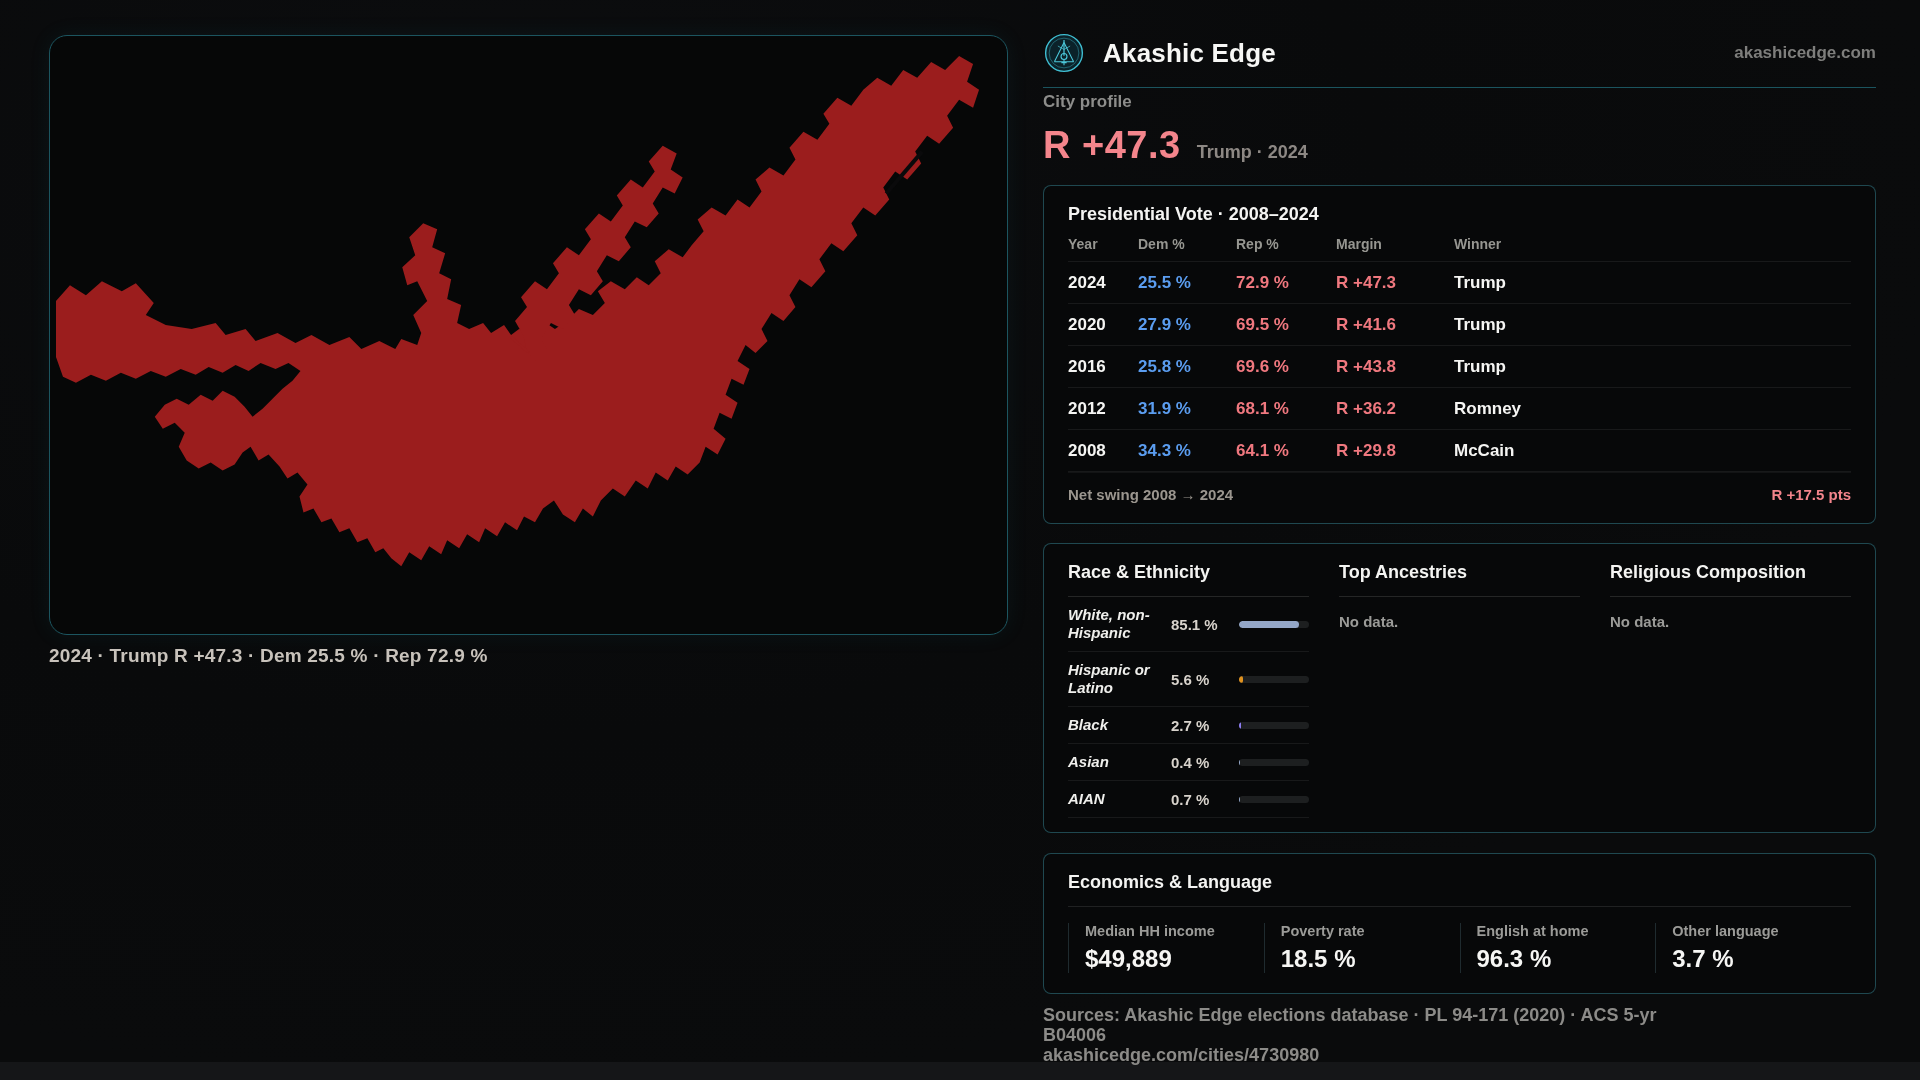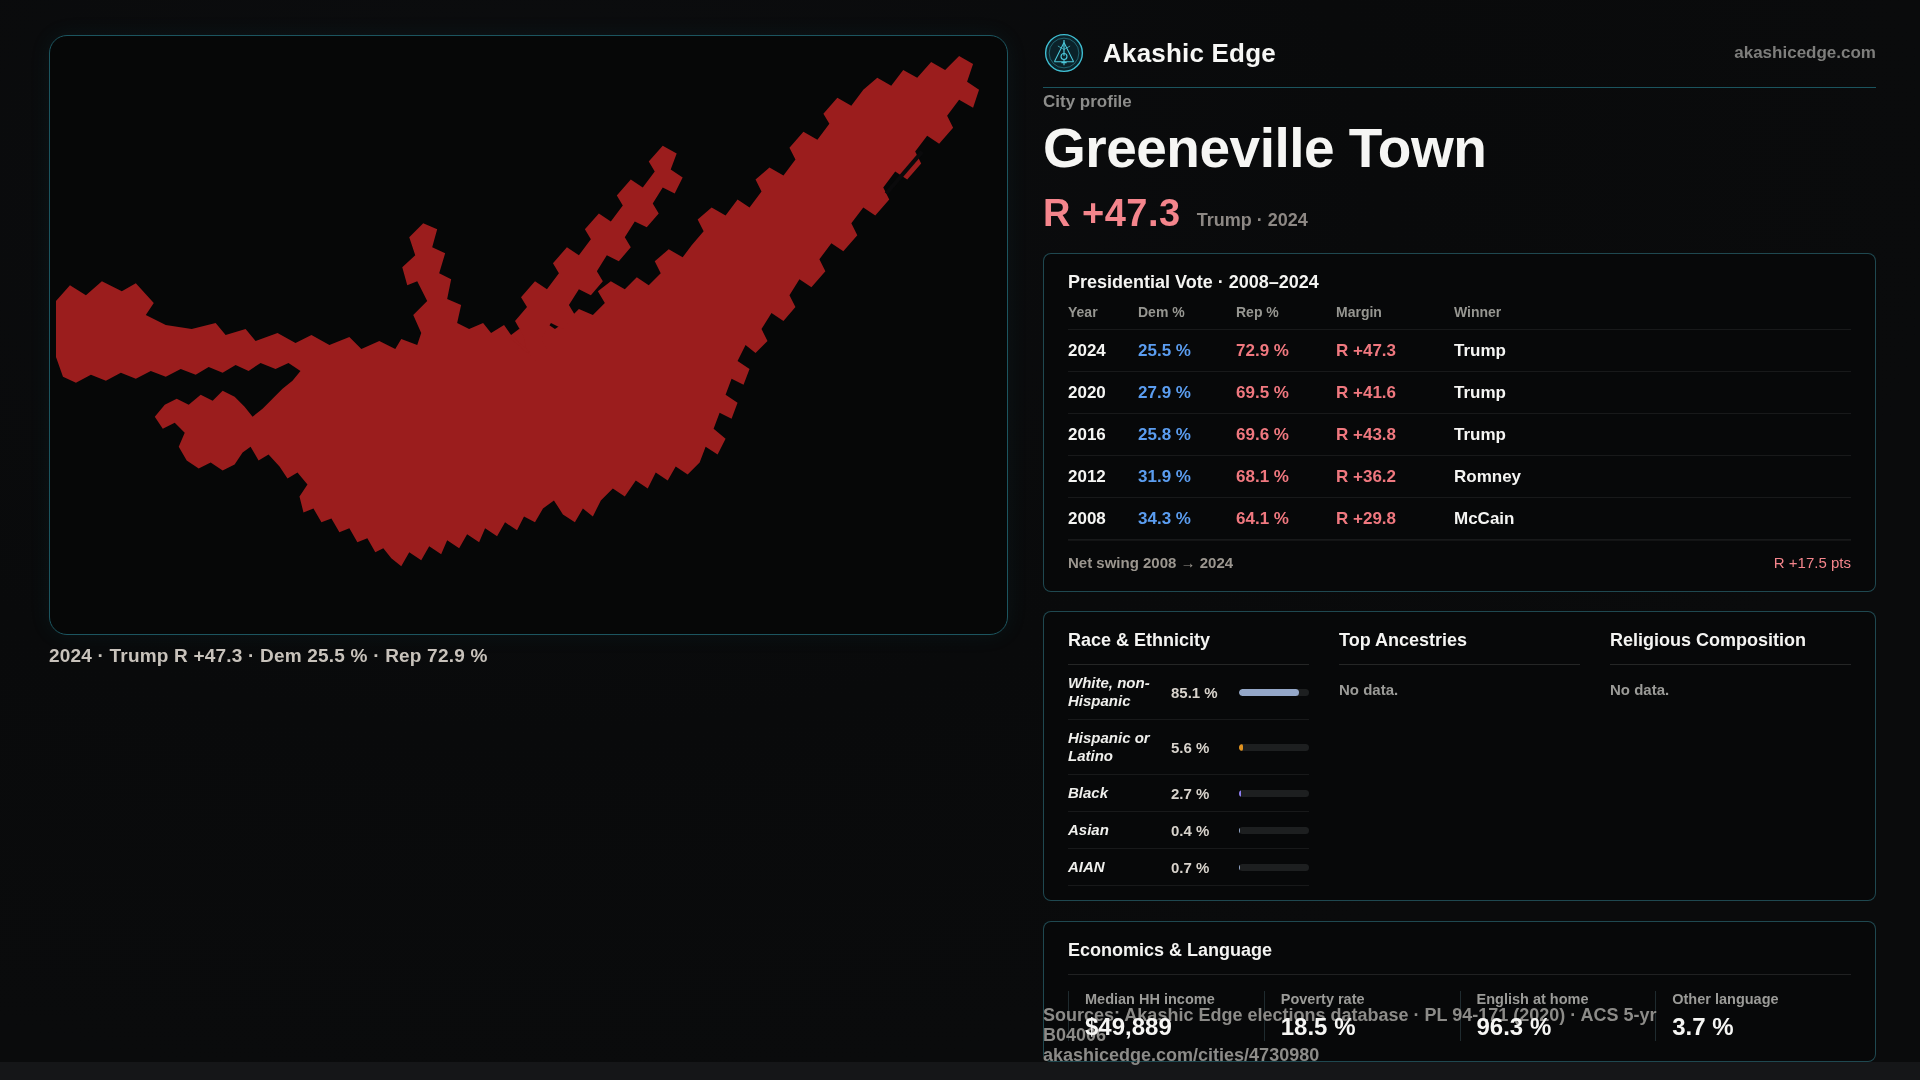--- a/index.html
+++ b/index.html
@@ -52,21 +52,21 @@
   .pv-head { padding:11px 0 9px 0; border-bottom:1px solid rgba(255,255,255,0.07); }
   .pv-head span { font-size:14px; color:#969691; font-weight:600; }
   .pv-row { height:42px; border-bottom:1px solid rgba(255,255,255,0.07); font-size:17px; }
   .c-year { color:#f5f5f3; font-weight:700; }
   .c-dem { color:#5b9df0; font-weight:700; }
   .c-rep { color:#f0787f; font-weight:700; }
   .c-margin { color:#f0787f; font-weight:700; }
   .c-winner { color:#f5f5f3; font-weight:700; }
   .pv-foot { display:flex; align-items:center; padding:13px 0 6px 0; border-top:1px solid rgba(255,255,255,0.05); }
   .swing-label { font-size:15px; color:#9b968f; font-weight:600; }
-  .swing-value { margin-left:auto; font-size:15px; font-weight:400; color:#f4858c; }
+  .swing-value { margin-left:auto; font-size:15px; font-weight:700; color:#f4858c; }
 
   
   .demo-card { margin-top:19px; }
   .demo-cols { display:grid; grid-template-columns:1fr 1fr 1fr; column-gap:30px; }
   .demo-col-title { font-size:18px; font-weight:700; color:#f4f4f2; }
   .demo-underline { height:1px; background:rgba(255,255,255,0.12); margin-top:13px; }
   .race-row { display:grid; grid-template-columns:1fr 62px 70px; column-gap:6px; align-items:center;
               padding:9px 0; border-bottom:1px solid rgba(255,255,255,0.07); }
   .race-label { font-size:15px; font-weight:700; color:#efefec; line-height:18px;font-style:italic; }
   .race-value { font-size:15px; color:#d8d3cc; font-weight:600; }
@@ -111,21 +111,20 @@
         <circle cx="24" cy="28" r="3.4" fill="none" stroke="#4cc8da" stroke-width="1.3"></circle>
         <path d="M24 31 L24 38 M21 35 L27 35" stroke="#4cc8da" stroke-width="1.2" fill="none"></path>
         <path d="M17 16 L24 20 L31 16" stroke="#4cc8da" stroke-width="1" fill="none" opacity="0.8"></path>
       </svg>
       <div class="brand-name">Akashic Edge</div>
       <div class="brand-domain">akashicedge.com</div>
     </div>
     <div class="hdr-divider"></div>
 
     <div class="kicker">City profile</div>
-    <div class="h1">Greeneville Town</div>
     <div class="margin-row">
       <span class="margin-big">R +47.3</span>
       <span class="margin-cap">Trump · 2024</span>
     </div>
 
     <div class="card pv-card">
       <div class="card-title">Presidential Vote · 2008–2024</div>
       <div class="pv-grid pv-head" id="pv-head">
           <span>Year</span>
           <span>Dem %</span>

